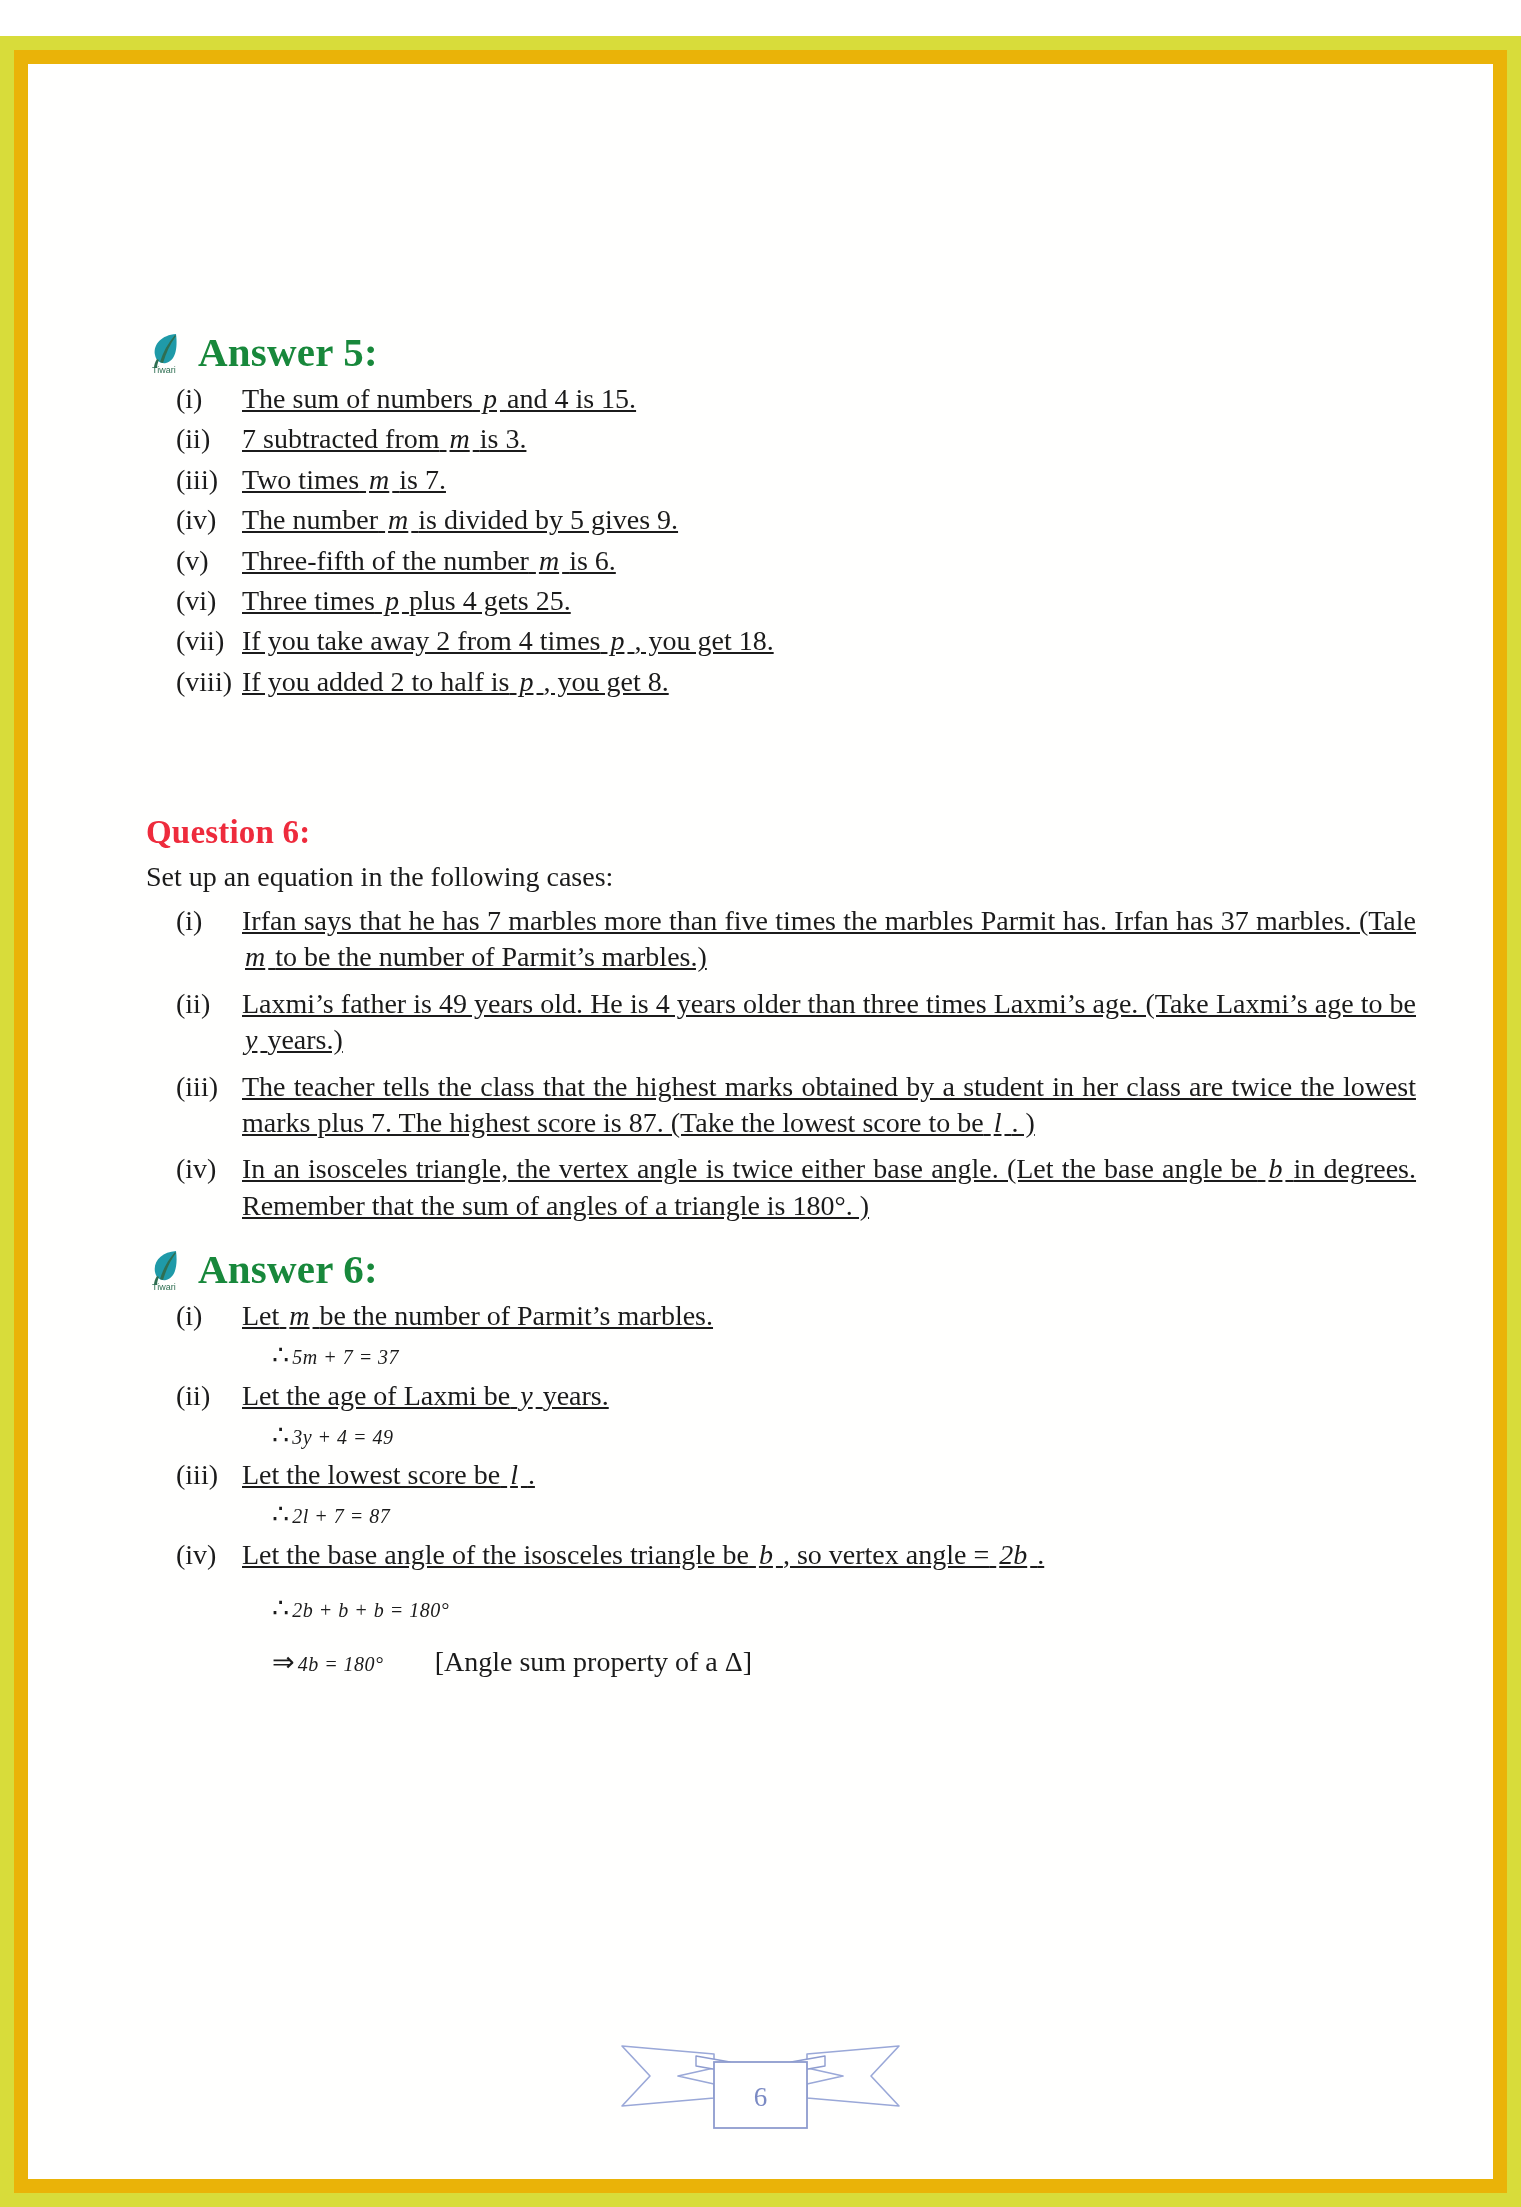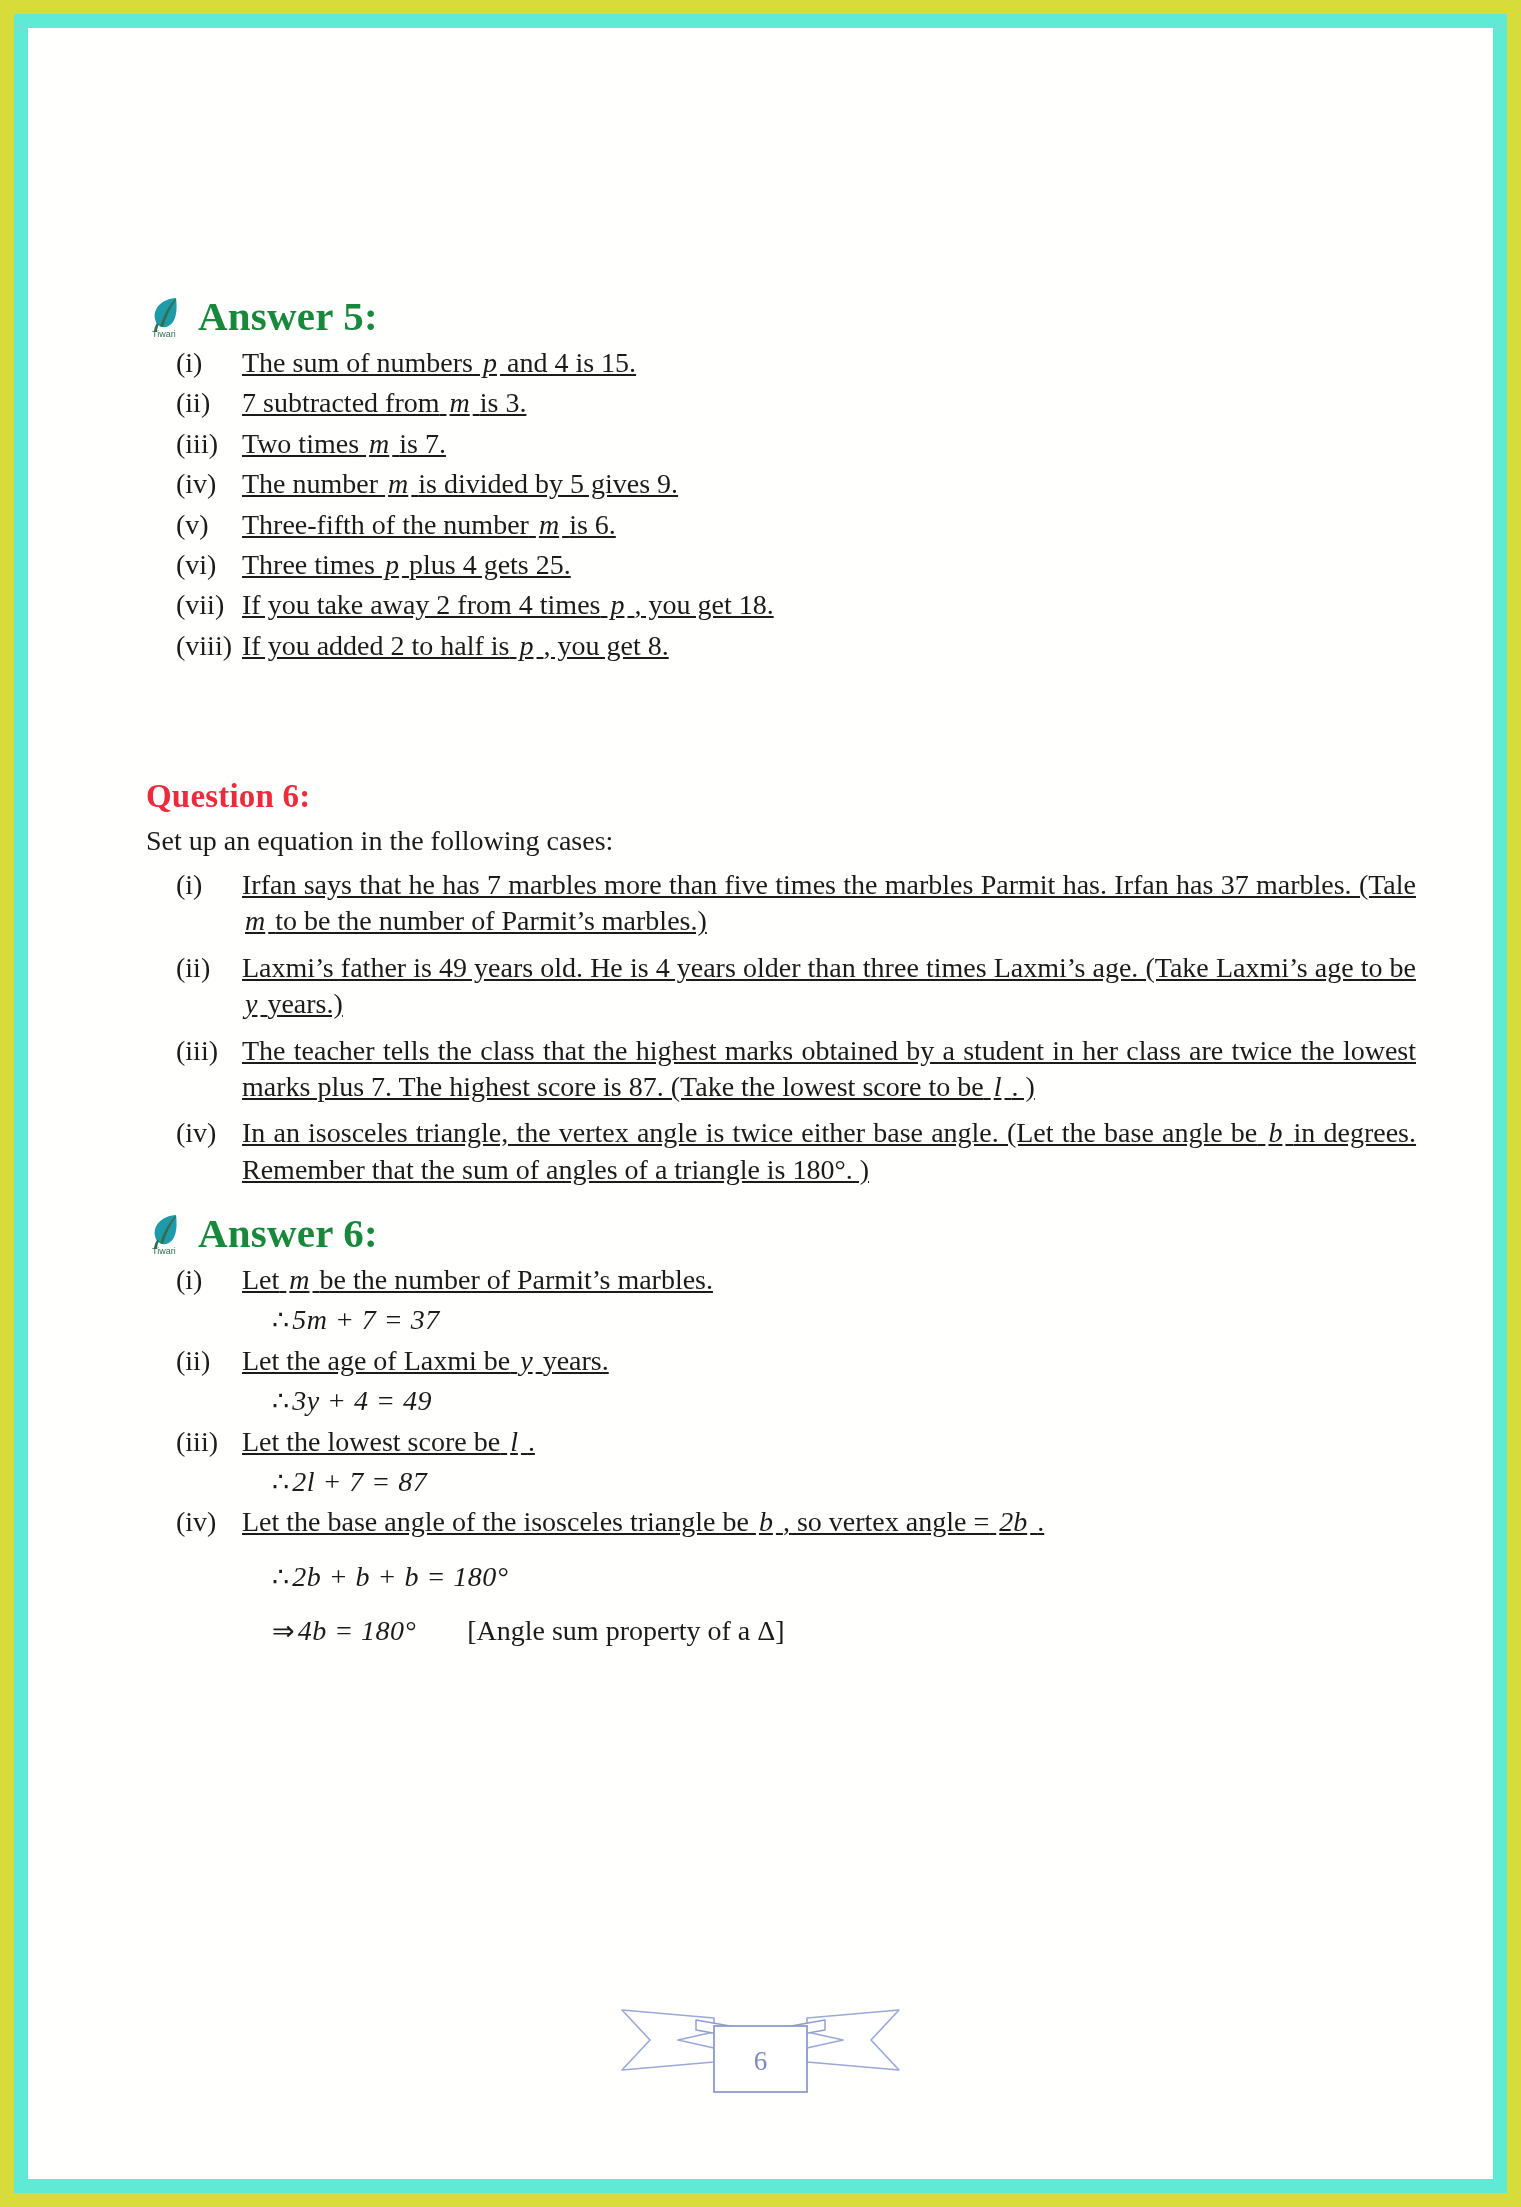--- a/index.html
+++ b/index.html
@@ -14,21 +14,22 @@
     font-family: "Liberation Serif", serif;
     position: relative;
     overflow: hidden;
   }
 
   
   .page-border {
     position: absolute;
     inset: 0;
     border: 14px solid #d8dc3a;
-    background: #5eead4;
+    background: #eab308;
+    margin-top: 36px;
   }
 
   .page-inner {
     position: absolute;
     left: 14px;
     top: 14px;
     right: 14px;
     bottom: 14px;
     background: #fffffe;
     overflow: hidden;
@@ -134,21 +135,21 @@
   }
 
   .eq-sym {
     flex: 0 0 96px;
     padding-left: 126px;
     font-size: 27px;
   }
 
   .eq-body {
     flex: 0 0 auto;
-    font-size: 28px;
+    font-size: 20px;
     letter-spacing: 0.5px;
   }
 
   .eq-note {
     margin-left: 48px;
     font-size: 28px;
     text-align: right;
   }
 
   .eq-spaced { margin: 18px 0 18px 0; }

